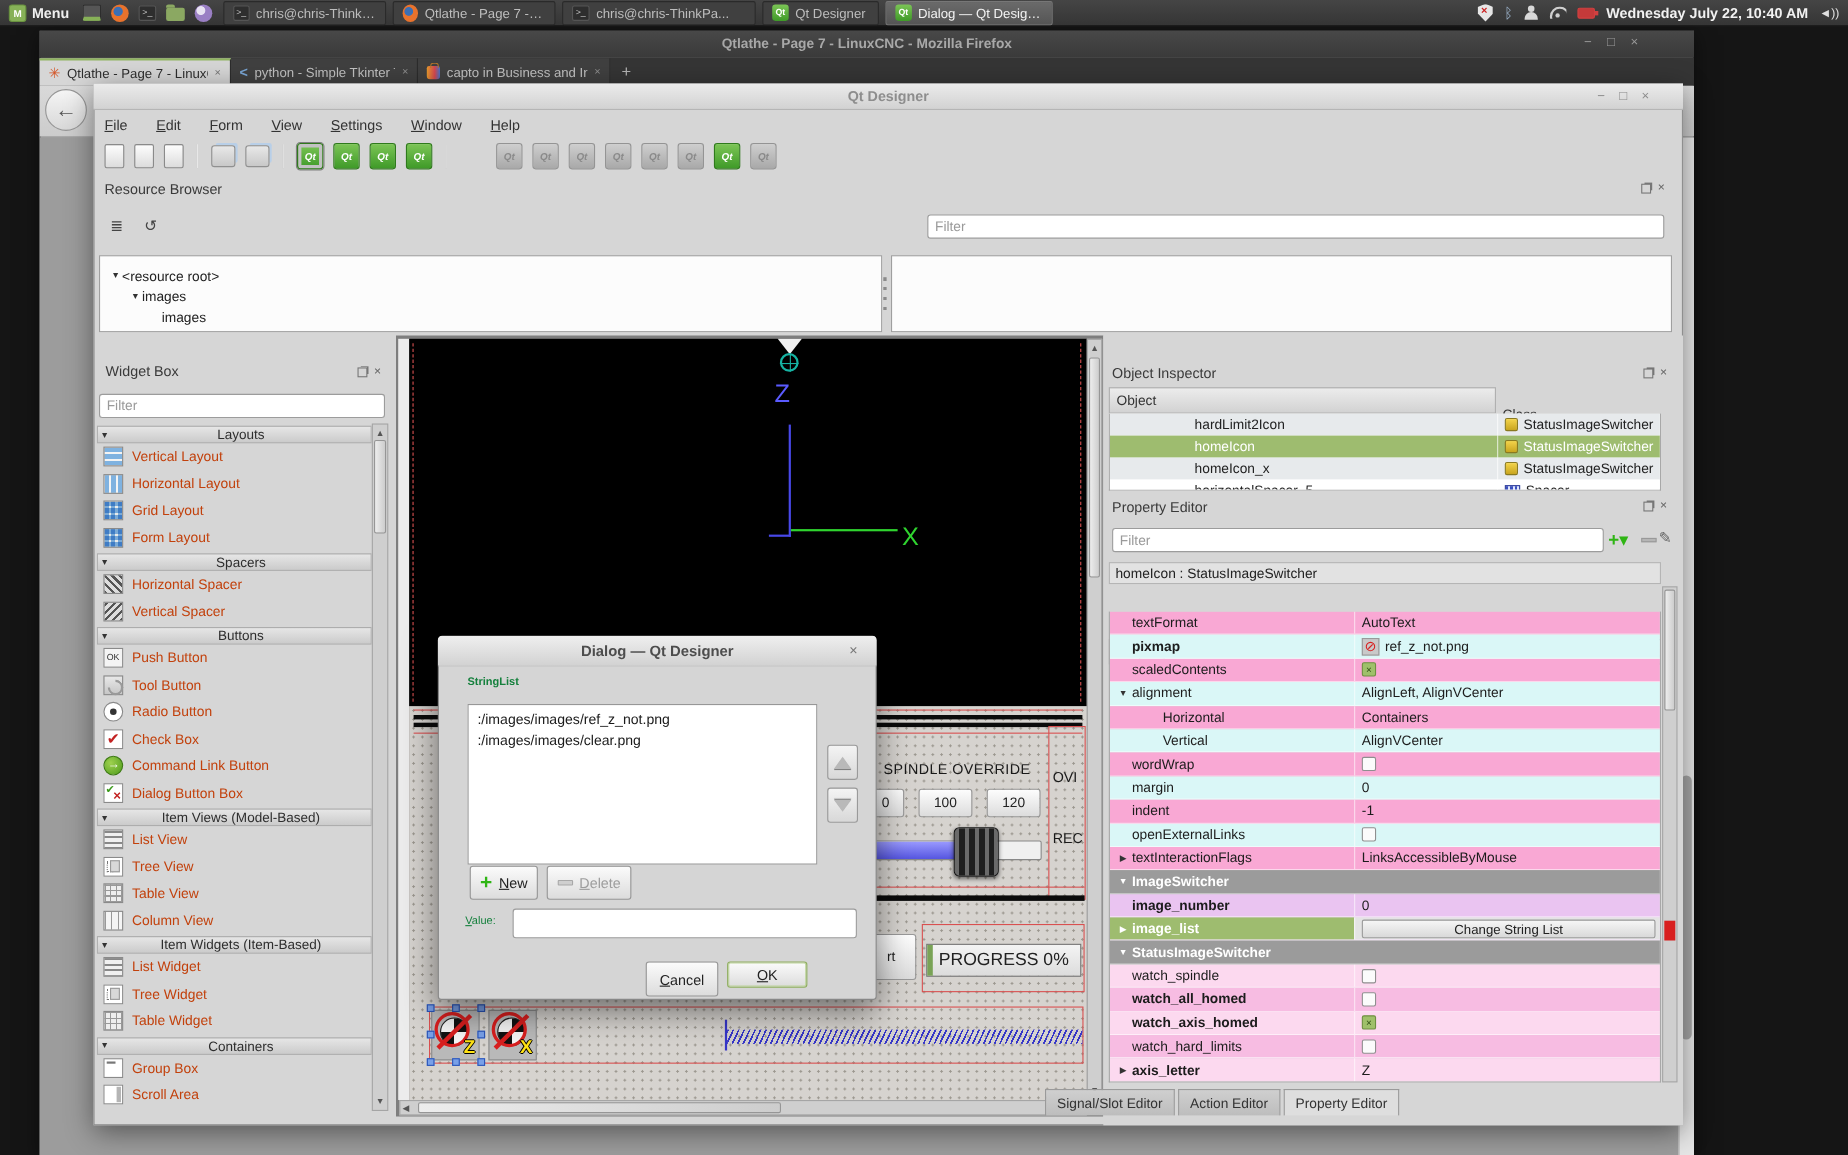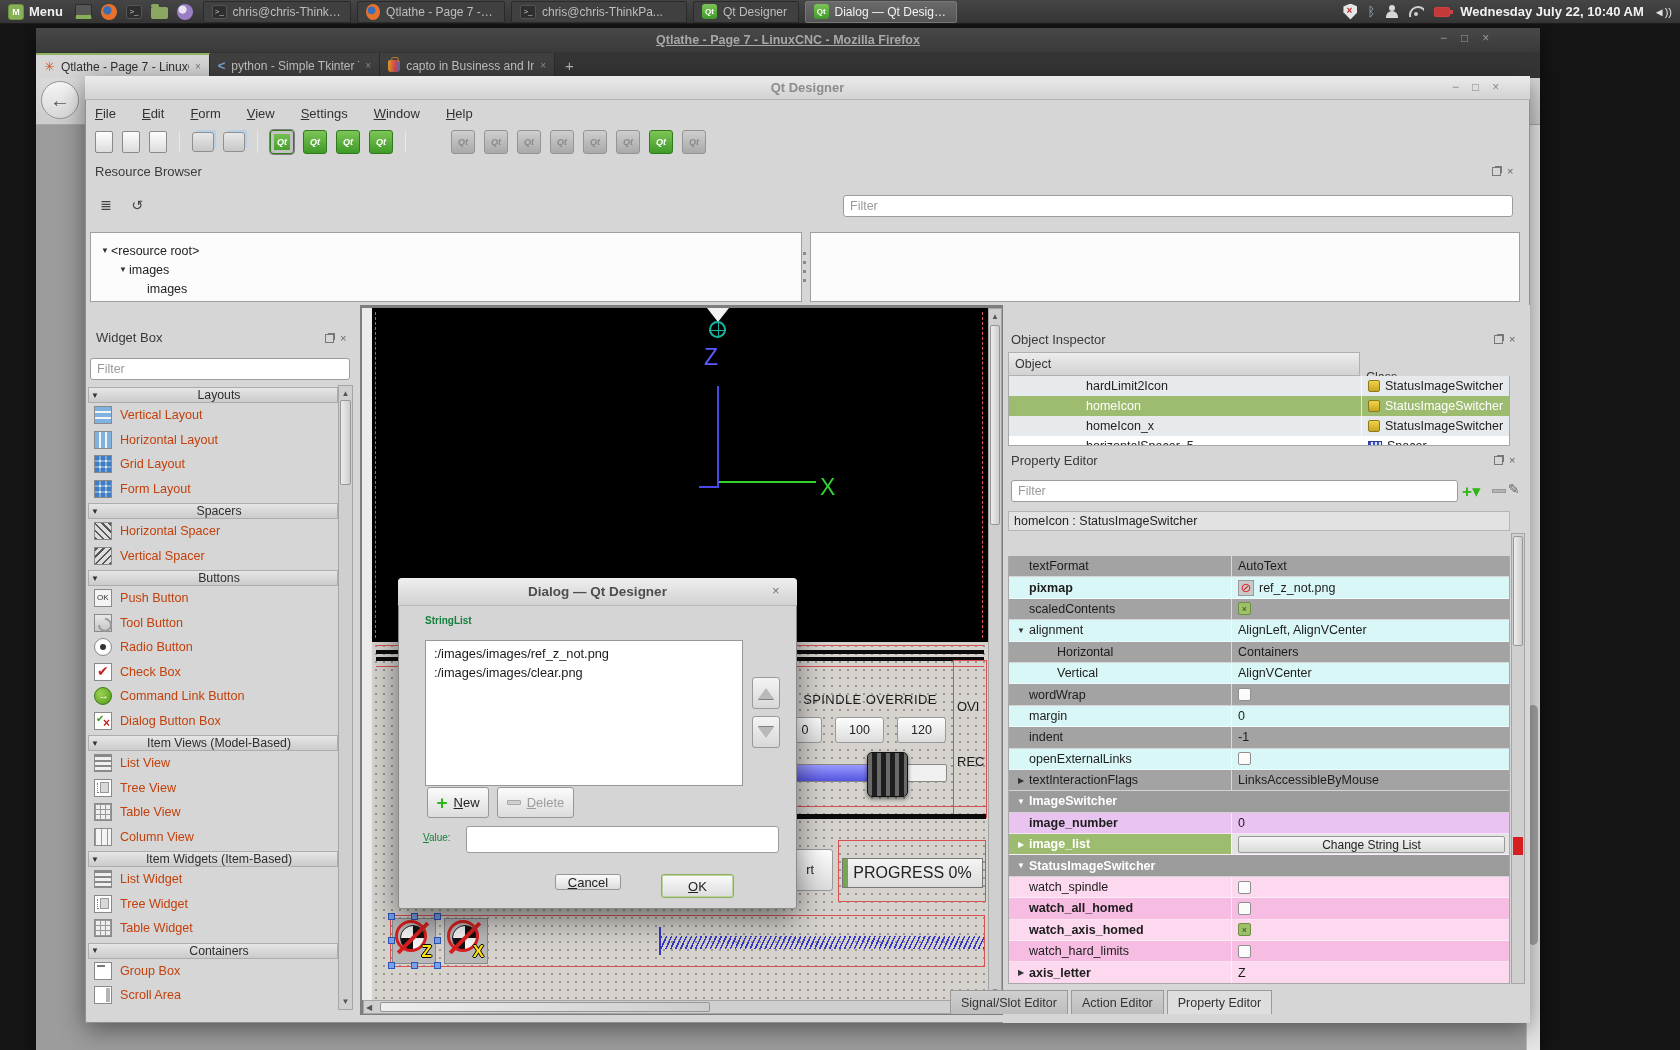--- a/index.html
+++ b/index.html
@@ -39,21 +39,21 @@
   .wifi{width:16px;height:11px;position:relative;display:inline-block;overflow:hidden;}
   .wifi::before{content:"";position:absolute;left:1px;top:0;width:14px;height:14px;border-radius:50%;border:2px solid #cfcfcf;}
   .wifi::after{content:"";position:absolute;left:6px;top:6px;width:4px;height:4px;border-radius:50%;background:#cfcfcf;}
   .batt{width:16px;height:10px;border:1px solid #d04040;border-radius:2px;position:relative;background:#c43a3a;display:inline-block;}
   .batt::after{content:"";position:absolute;right:-4px;top:2px;width:3px;height:4px;background:#d04040;}
   #tb-clock{font-weight:bold;color:#f2f2f2;font-size:13px;}
   .spk{color:#e0e0e0;font-size:11px;}
 
   
   #ff-win{left:36px;top:28px;width:1504px;height:1022px;background:#9a9a9a;border:1px solid #222;box-shadow:0 4px 18px rgba(0,0,0,.5);}
-  #ff-title{left:36px;top:28px;width:1504px;height:24px;background:linear-gradient(#484848,#3a3a3a);display:flex;align-items:center;justify-content:center;color:#a8a8a8;font-size:12.5px;font-weight:bold;text-decoration:underline;}
+  #ff-title{left:36px;top:28px;width:1504px;height:24px;background:linear-gradient(#484848,#3a3a3a);display:flex;align-items:center;justify-content:center;color:#a8a8a8;font-size:12.5px;font-weight:bold;}
   #ff-controls{left:1440px;top:31px;display:flex;gap:14px;color:#9a9a9a;font-size:12px;}
   #ff-tabbar{left:36px;top:52px;width:1504px;height:26px;background:#353535;display:flex;align-items:flex-end;}
   .fftab{height:25px;display:flex;align-items:center;gap:6px;padding:0 8px;font-size:12px;color:#c2c2c2;background:#404040;border-right:1px solid #2c2c2c;max-width:180px;}
   .fftab .ftl{overflow:hidden;white-space:nowrap;max-width:128px;}
   .fftab.active{background:#d6d6d6;color:#2e2e2e;border-top:2px solid #8fb360;}
   .ftx{color:#8d8d8d;font-size:10px;}
   .fftab.active .ftx{color:#777;}
   .ffplus{color:#b5b5b5;font-size:15px;padding:0 10px;align-self:center;}
   .fav-asterisk{color:#d4572a;font-size:13px;font-weight:bold;}
   .fav-asterisk::before{content:"✳";}
@@ -161,21 +161,21 @@
   .oic{flex:1;display:flex;align-items:center;gap:5px;border-left:1px solid rgba(255,255,255,.7);padding-left:6px;height:100%;overflow:hidden;white-space:nowrap;}
   .ico-switcher{width:12px;height:12px;background:linear-gradient(#f3d34a,#c9a51f);border:1px solid #8a7a20;border-radius:2px;flex:none;}
   .ico-spacer{width:14px;height:10px;background:repeating-linear-gradient(90deg,#3a4fc0 0 2px,#dfe6ff 2px 4px);border:1px solid #2b3a9a;flex:none;}
   .perow{height:21.4px;display:flex;align-items:stretch;font-size:12.5px;color:#1c1c1c;border-bottom:1px solid rgba(255,255,255,.55);}
   .pename{width:222px;display:flex;align-items:center;padding-left:6px;gap:2px;overflow:hidden;white-space:nowrap;}
   .pename.ind{padding-left:34px;}
   .pename.b{font-weight:bold;}
   .pename.sel{background:#9ebc6f;color:#fff;}
   .pename.sel .tri{color:#fff;}
   .peval{flex:1;display:flex;align-items:center;gap:5px;padding-left:6px;border-left:1px solid rgba(255,255,255,.6);overflow:hidden;white-space:nowrap;}
-  .cyan0{background:#a3a3a3;}.cyan1{background:#daf7f7;}
+  .cyan0{background:#f9a8d4;}.cyan1{background:#daf7f7;}
   .purple0{background:#eac4f1;}.purple1{background:#f3daf8;}
   .pink0{background:#fcd9ef;}.pink1{background:#f7bce2;}
   .perow.group{background:#9b9b9b;color:#fff;}
   .perow.group .tri{color:#fff;}
   .perow.group b{font-size:12.5px;}
   .cb{width:13px;height:13px;border:1px solid #8f8f8f;background:#fbfbfb;border-radius:2px;display:inline-flex;align-items:center;justify-content:center;font-size:9px;color:#2e4d14;}
   .cb.on{background:#9fc06a;border-color:#6e8f40;}
   .pix{width:16px;height:16px;background:#c9c9c9;border:1px solid #999;color:#d81f1f;font-size:13px;line-height:14px;text-align:center;display:inline-block;}
   .cslbtn{margin:1px 4px 1px 0;flex:1;height:17px;background:linear-gradient(#f6f6f6,#d9d9d9);border:1px solid #999;border-radius:2px;font-size:12px;color:#222;}
   .btncell{background:#e4e4e4;}
@@ -771,21 +771,21 @@
   <div class="dbtn abs" style="left:427px;top:787px;width:62px;height:31px;">
     <span class="plus">+</span>
       <span class="accel">New</span>
   </div>
   <div class="dbtn abs disabled" style="left:497px;top:787px;width:77px;height:31px;">
     <span class="minus"></span>
       <span class="accel">Delete</span>
   </div>
   <div class="abs dlbl accel" style="left:423px;top:832px;z-index:41;">Value:</div>
   <input id="dlg-value" class="abs filter" style="left: 466px; top: 826px; width: 313px; height: 27px;" value="">
-  <div class="dbtn abs" style="left:555px;top:874px;width:66px;height:16px;">
+  <div class="dbtn abs" style="left:587px;top:874px;width:66px;height:32px;">
       <span class="accel">Cancel</span>
     </div>
   <div id="dlg-ok" class="dbtn abs" style="left:661px;top:874px;width:73px;height:24px;">
       <span class="accel">OK</span>
     </div>
 
   <div id="panel" class="abs">
     <div id="menu-btn">
       <span class="mintlogo">M</span>
       <b>Menu</b>

